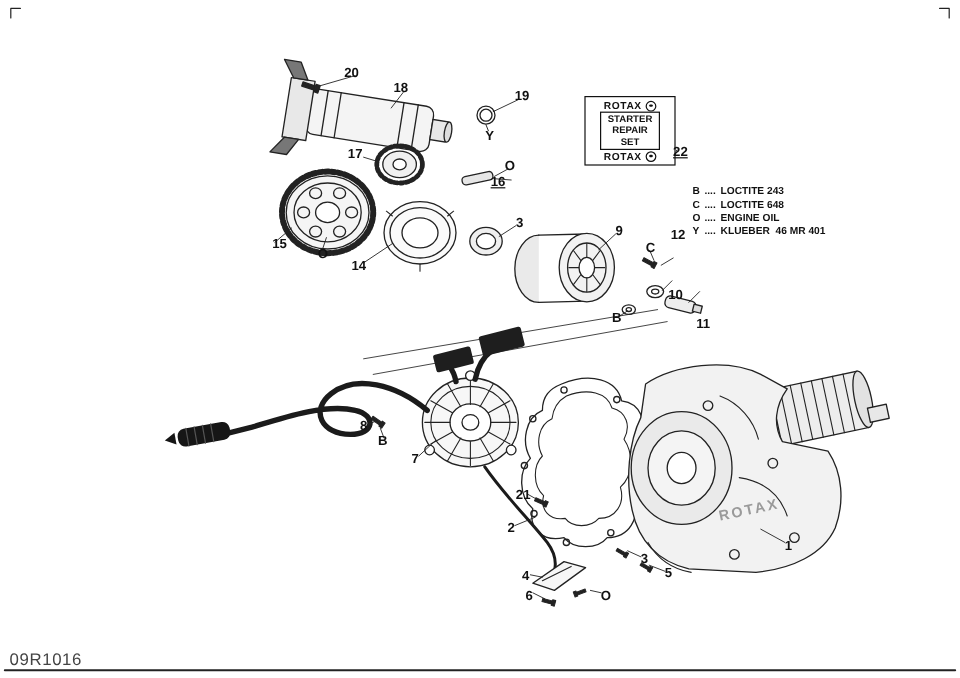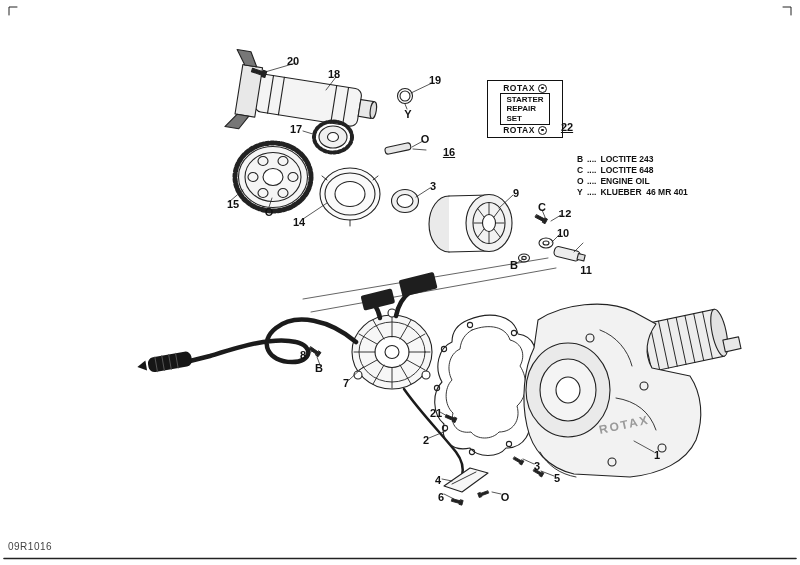--- a/index.html
+++ b/index.html
@@ -15,28 +15,28 @@
 
   .repair-box {
     position:absolute; left:487px; top:80px; width:76px; height:58px;
     border:1.6px solid #111; background:#fff;
     display:flex; flex-direction:column; align-items:center; justify-content:space-between;
     padding:2px 2px;
   }
   .brand-row { display:flex; align-items:center; gap:3px; font-size:8.5px; font-weight:bold; letter-spacing:.5px; color:#111; }
   .logo-mark { display:inline-block; width:9px; height:9px; border:1.3px solid #111; border-radius:50%; position:relative; }
   .logo-mark::after { content:""; position:absolute; left:2.2px; top:2.2px; width:2.5px; height:2.5px; background:#111; border-radius:50%; }
-  .inner-box { border:1.1px solid #111; font-size:8px; font-weight:bold; line-height:1.15; padding:1px 5px; color:#111; }
+  .inner-box { border:1.1px solid #111; font-size:8px; font-weight:bold; text-align:center; line-height:1.15; padding:1px 5px; color:#111; }
 
   .legend { position:absolute; left:577px; top:154px; color:#111; }
   .legend-row { display:flex; font-size:8.5px; font-weight:bold; line-height:1.3; white-space:pre; }
   .lg-code { width:10px; }
   .lg-dots { margin-right:4px; }
 
-  .doc-code { position:absolute; left:8px; top:541px; font-size:10px; color:#444; letter-spacing:.5px; }
+  .doc-code { position:absolute; left:8px; top:541px; font-size:14px; color:#444; letter-spacing:.5px; }
 </style>
 </head>
 <body>
 
 <div class="stage">
 
   <svg class="art" width="800" height="565" viewBox="0 0 800 565">
     <defs>
       <g id="bolt">
         <rect x="0" y="-1.8" width="11" height="3.6" fill="#222"></rect>
@@ -294,29 +294,29 @@
       <div class="legend-row"><span class="lg-code">Y</span><span class="lg-dots">....</span><span class="lg-text">KLUEBER  46 MR 401</span></div>
     </div>
 
   <div>
       <div class="callout" style="left: 293px; top: 61px;">20</div>
       <div class="callout" style="left: 334px; top: 74px;">18</div>
       <div class="callout" style="left: 435px; top: 80px;">19</div>
       <div class="callout" style="left: 408px; top: 114px;">Y</div>
       <div class="callout" style="left: 296px; top: 129px;">17</div>
       <div class="callout" style="left: 425px; top: 139px;">O</div>
-      <div class="callout" style="left: 449px; top: 152px; text-decoration: underline;">16</div>
+      <div class="callout" style="left: 415px; top: 152px; text-decoration: underline;">16</div>
       <div class="callout" style="left: 222px; top: 204px; margin-left: 11px;">15</div>
       <div class="callout" style="left: 269px; top: 212px;">O</div>
       <div class="callout" style="left: 299px; top: 222px;">14</div>
       <div class="callout" style="left: 433px; top: 186px;">3</div>
       <div class="callout" style="left: 516px; top: 193px;">9</div>
       <div class="callout" style="left: 542px; top: 207px;">C</div>
-      <div class="callout" style="left: 565px; top: 214px; font-family: Liberation Mono, monospace;">12</div>
-      <div class="callout" style="left: 563px; top: 233px; text-align: right;">10</div>
+      <div class="callout" style="left: 565px; top: 196px;">12</div>
+      <div class="callout" style="left: 563px; top: 246px; text-align: right;">10</div>
       <div class="callout" style="left: 586px; top: 242px; margin-top: 28px;">11</div>
       <div class="callout" style="left: 514px; top: 265px;">B</div>
       <div class="callout" style="left: 303px; top: 355px;">8</div>
       <div class="callout" style="left: 319px; top: 368px;">B</div>
       <div class="callout" style="left: 346px; top: 383px;">7</div>
       <div class="callout" style="left: 436px; top: 413px;">21</div>
       <div class="callout" style="left: 426px; top: 440px;">2</div>
       <div class="callout" style="left: 657px; top: 455px;">1</div>
       <div class="callout" style="left: 537px; top: 466px;">3</div>
       <div class="callout" style="left: 557px; top: 478px;">5</div>

